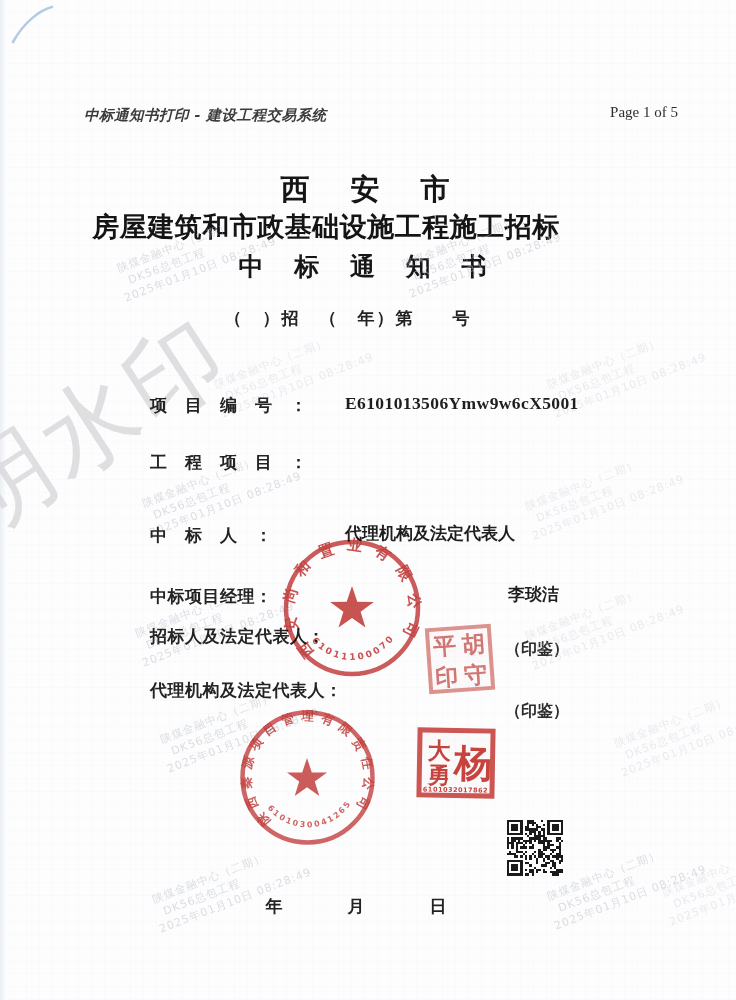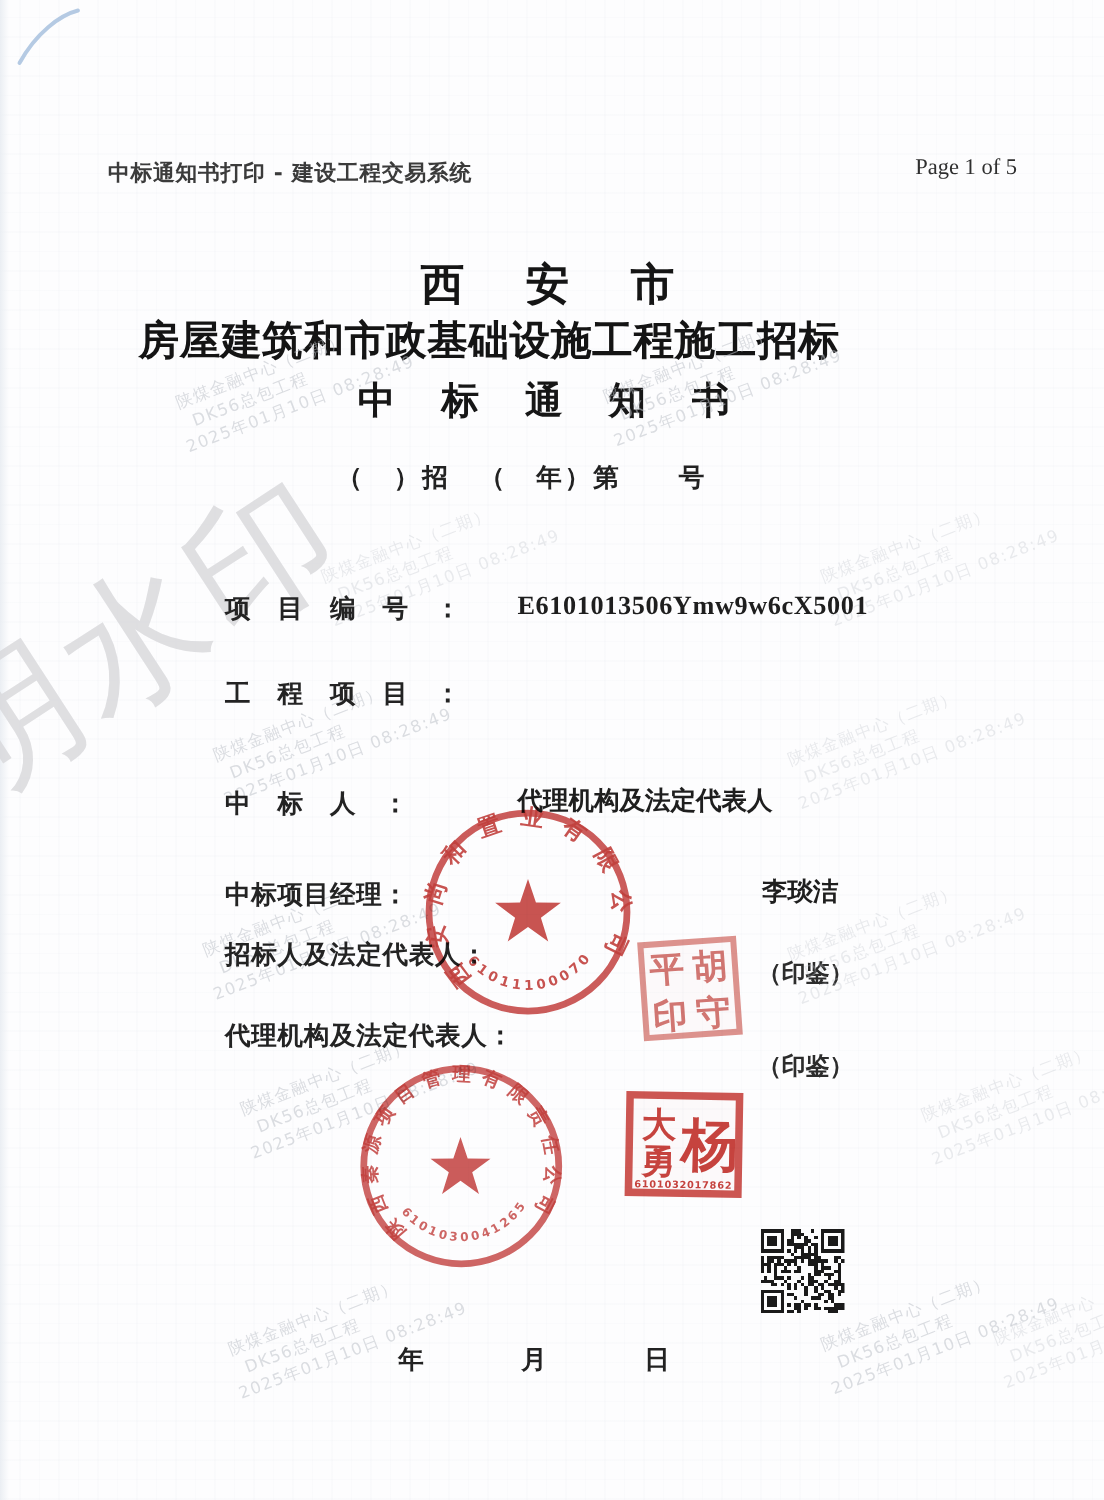--- a/index.html
+++ b/index.html
@@ -7,21 +7,21 @@
     position:relative;width:736px;height:1000px;margin:0 auto;overflow:hidden;
     background:#fdfdfe;
     background-image:
       repeating-linear-gradient(0deg, rgba(190,198,212,.05) 0 1px, transparent 1px 13px),
       repeating-linear-gradient(90deg, rgba(190,198,212,.05) 0 1px, transparent 1px 13px);
     font-family:"DejaVu Sans","Liberation Sans",sans-serif;
     color:#2a2a2a;
   }
   .abs{position:absolute;}
   
-  .hdr-left{left:72px;top:106px;font-size:14.5px;font-weight:700;color:#3b3b3b;letter-spacing:.5px;}
+  .hdr-left{left:84px;top:106px;font-size:14.5px;font-weight:700;color:#3b3b3b;letter-spacing:.5px;font-style:italic;}
   .hdr-right{right:58px;top:104px;font-size:15px;font-family:"Liberation Serif",serif;color:#2f2f2f;}
   
   .t-city{left:0;top:170px;width:736px;text-align:center;font-size:29px;font-weight:800;color:#151515;letter-spacing:6px;}
   .t-sub{left:0;top:209px;width:652px;text-align:center;font-size:27px;font-weight:800;color:#141414;letter-spacing:.5px;}
   .t-doc{left:0;top:250px;width:736px;text-align:center;font-size:25px;font-weight:800;color:#161616;letter-spacing:11px;}
   .t-num{left:0;top:307px;width:696px;text-align:center;font-size:17px;font-weight:700;color:#222;letter-spacing:2px;}
   
   .lbl{font-size:17px;font-weight:700;color:#232323;letter-spacing:.5px;white-space:nowrap;z-index:4;}
   .val{font-size:17px;font-weight:700;color:#1e1e1e;z-index:4;}
   .val-serif{font-family:"Liberation Serif",serif;font-weight:700;font-size:17.5px;letter-spacing:.4px;}

